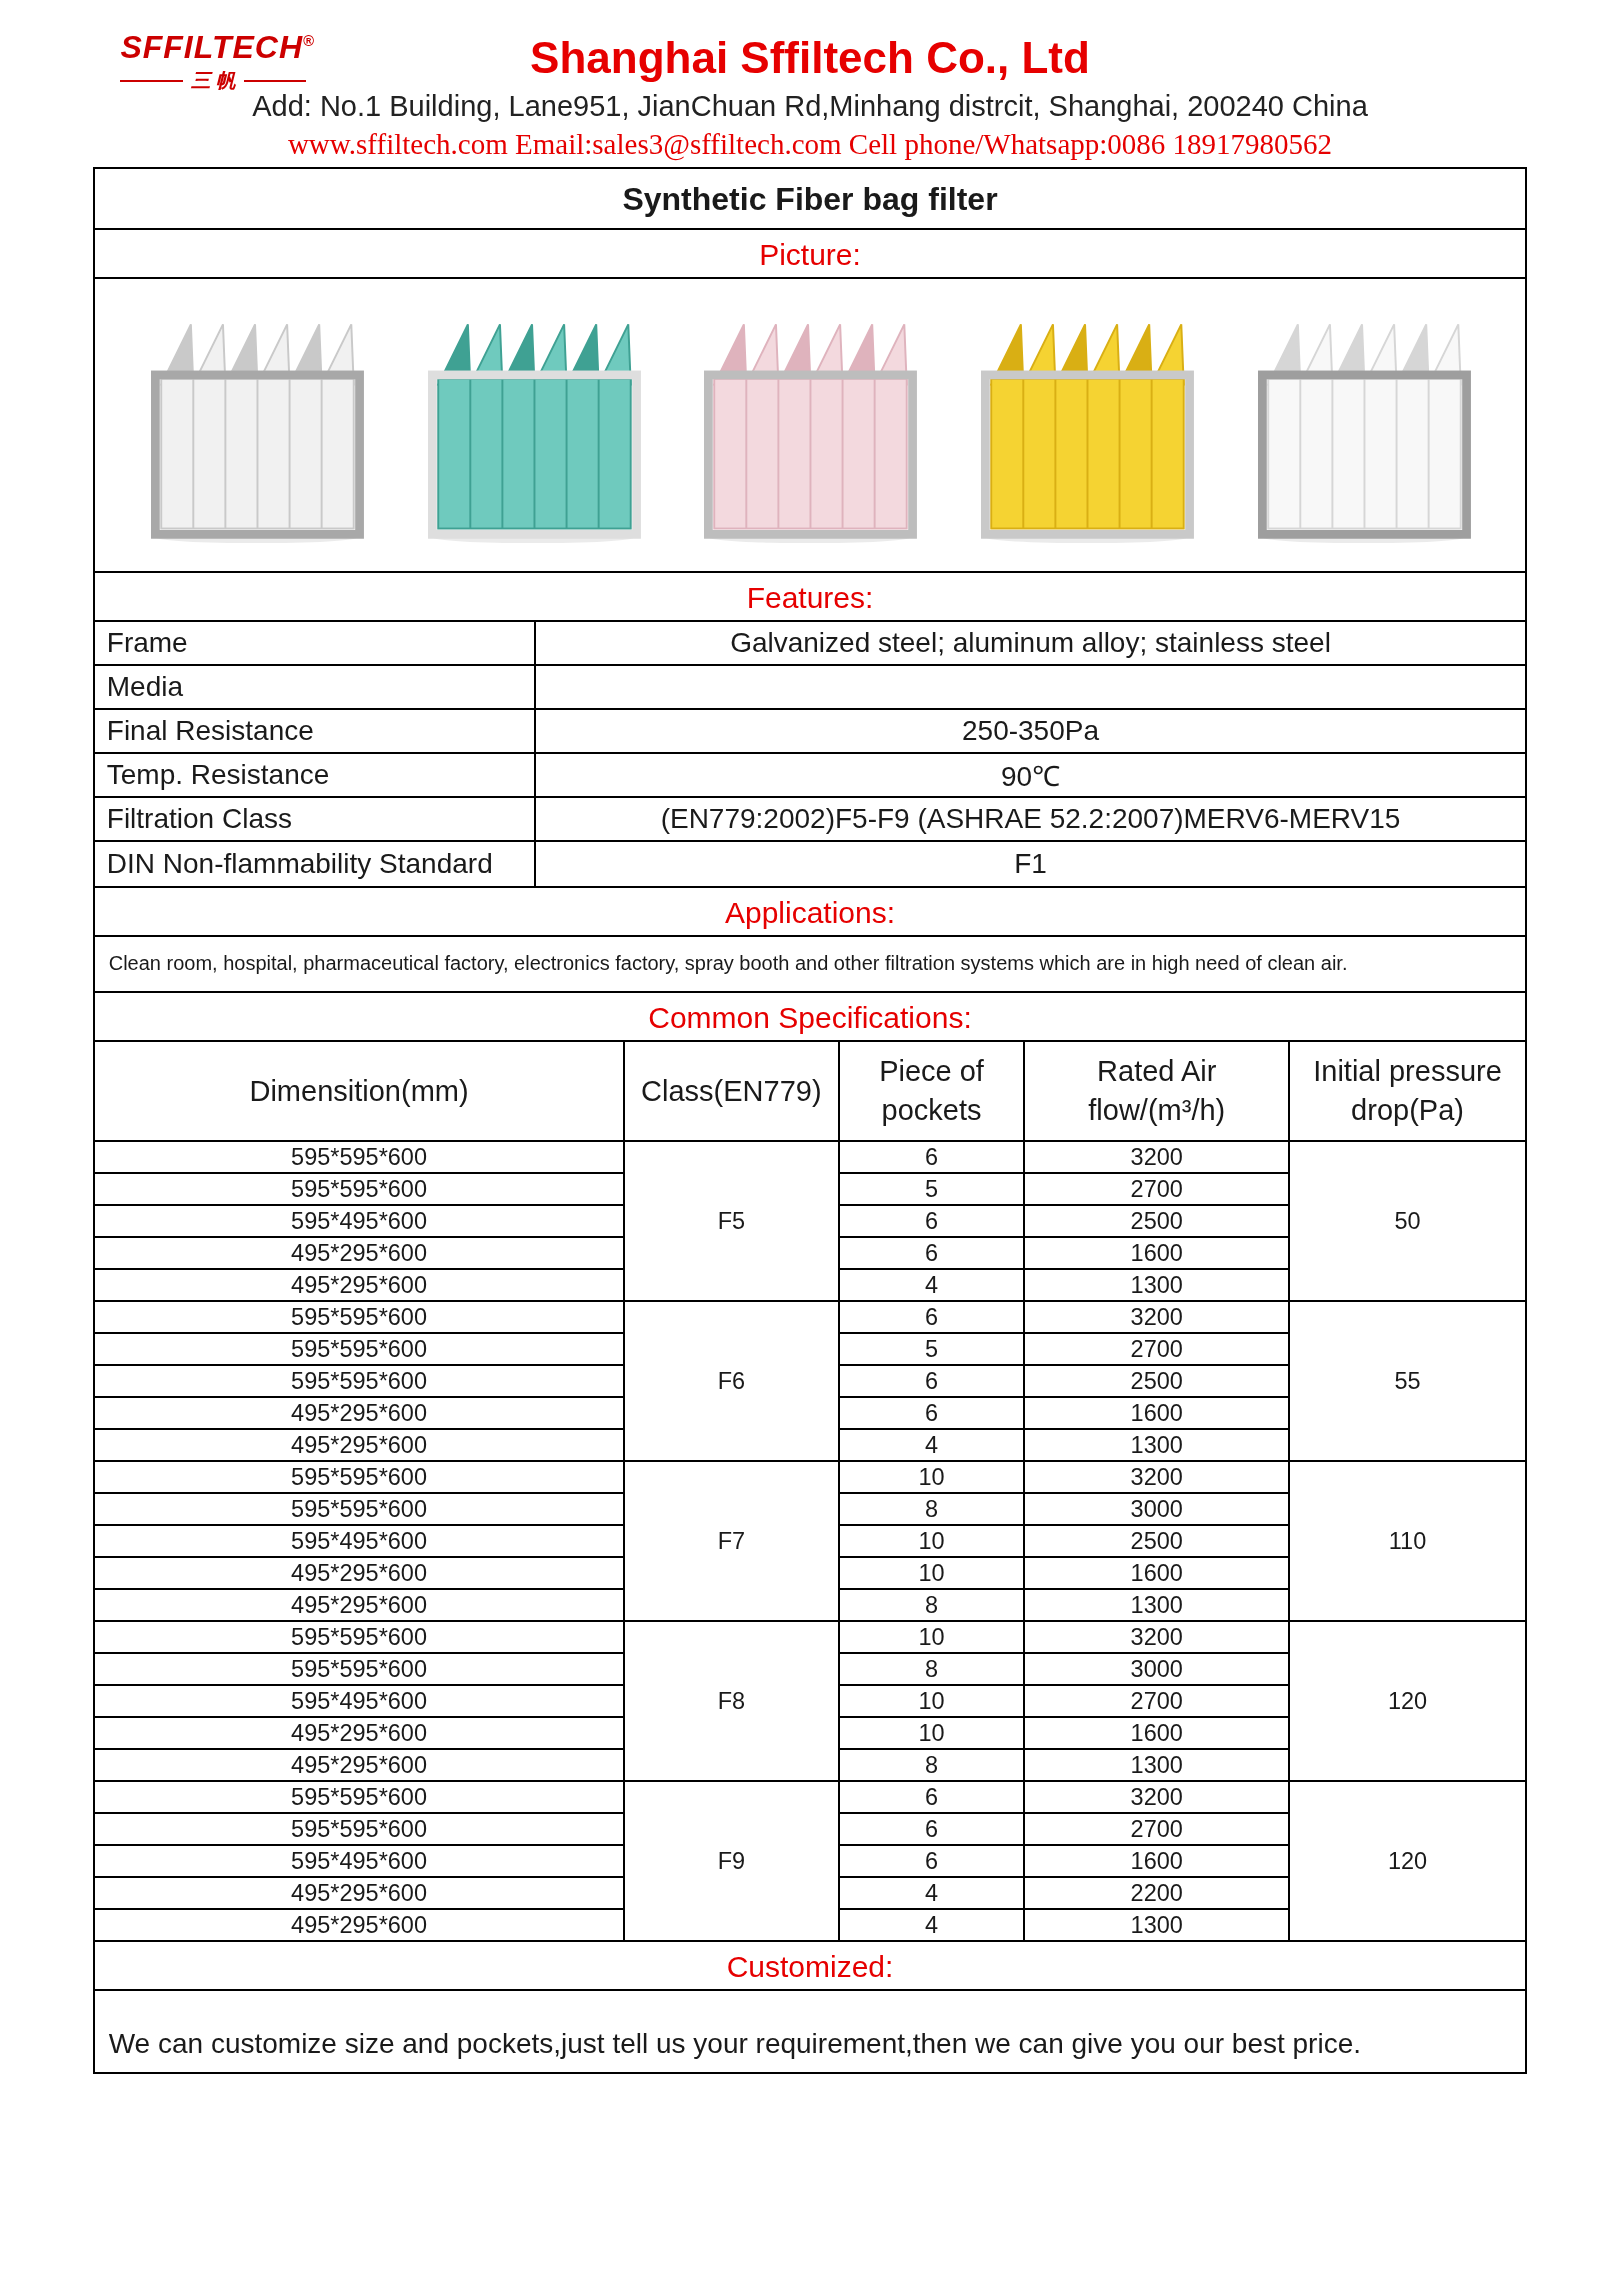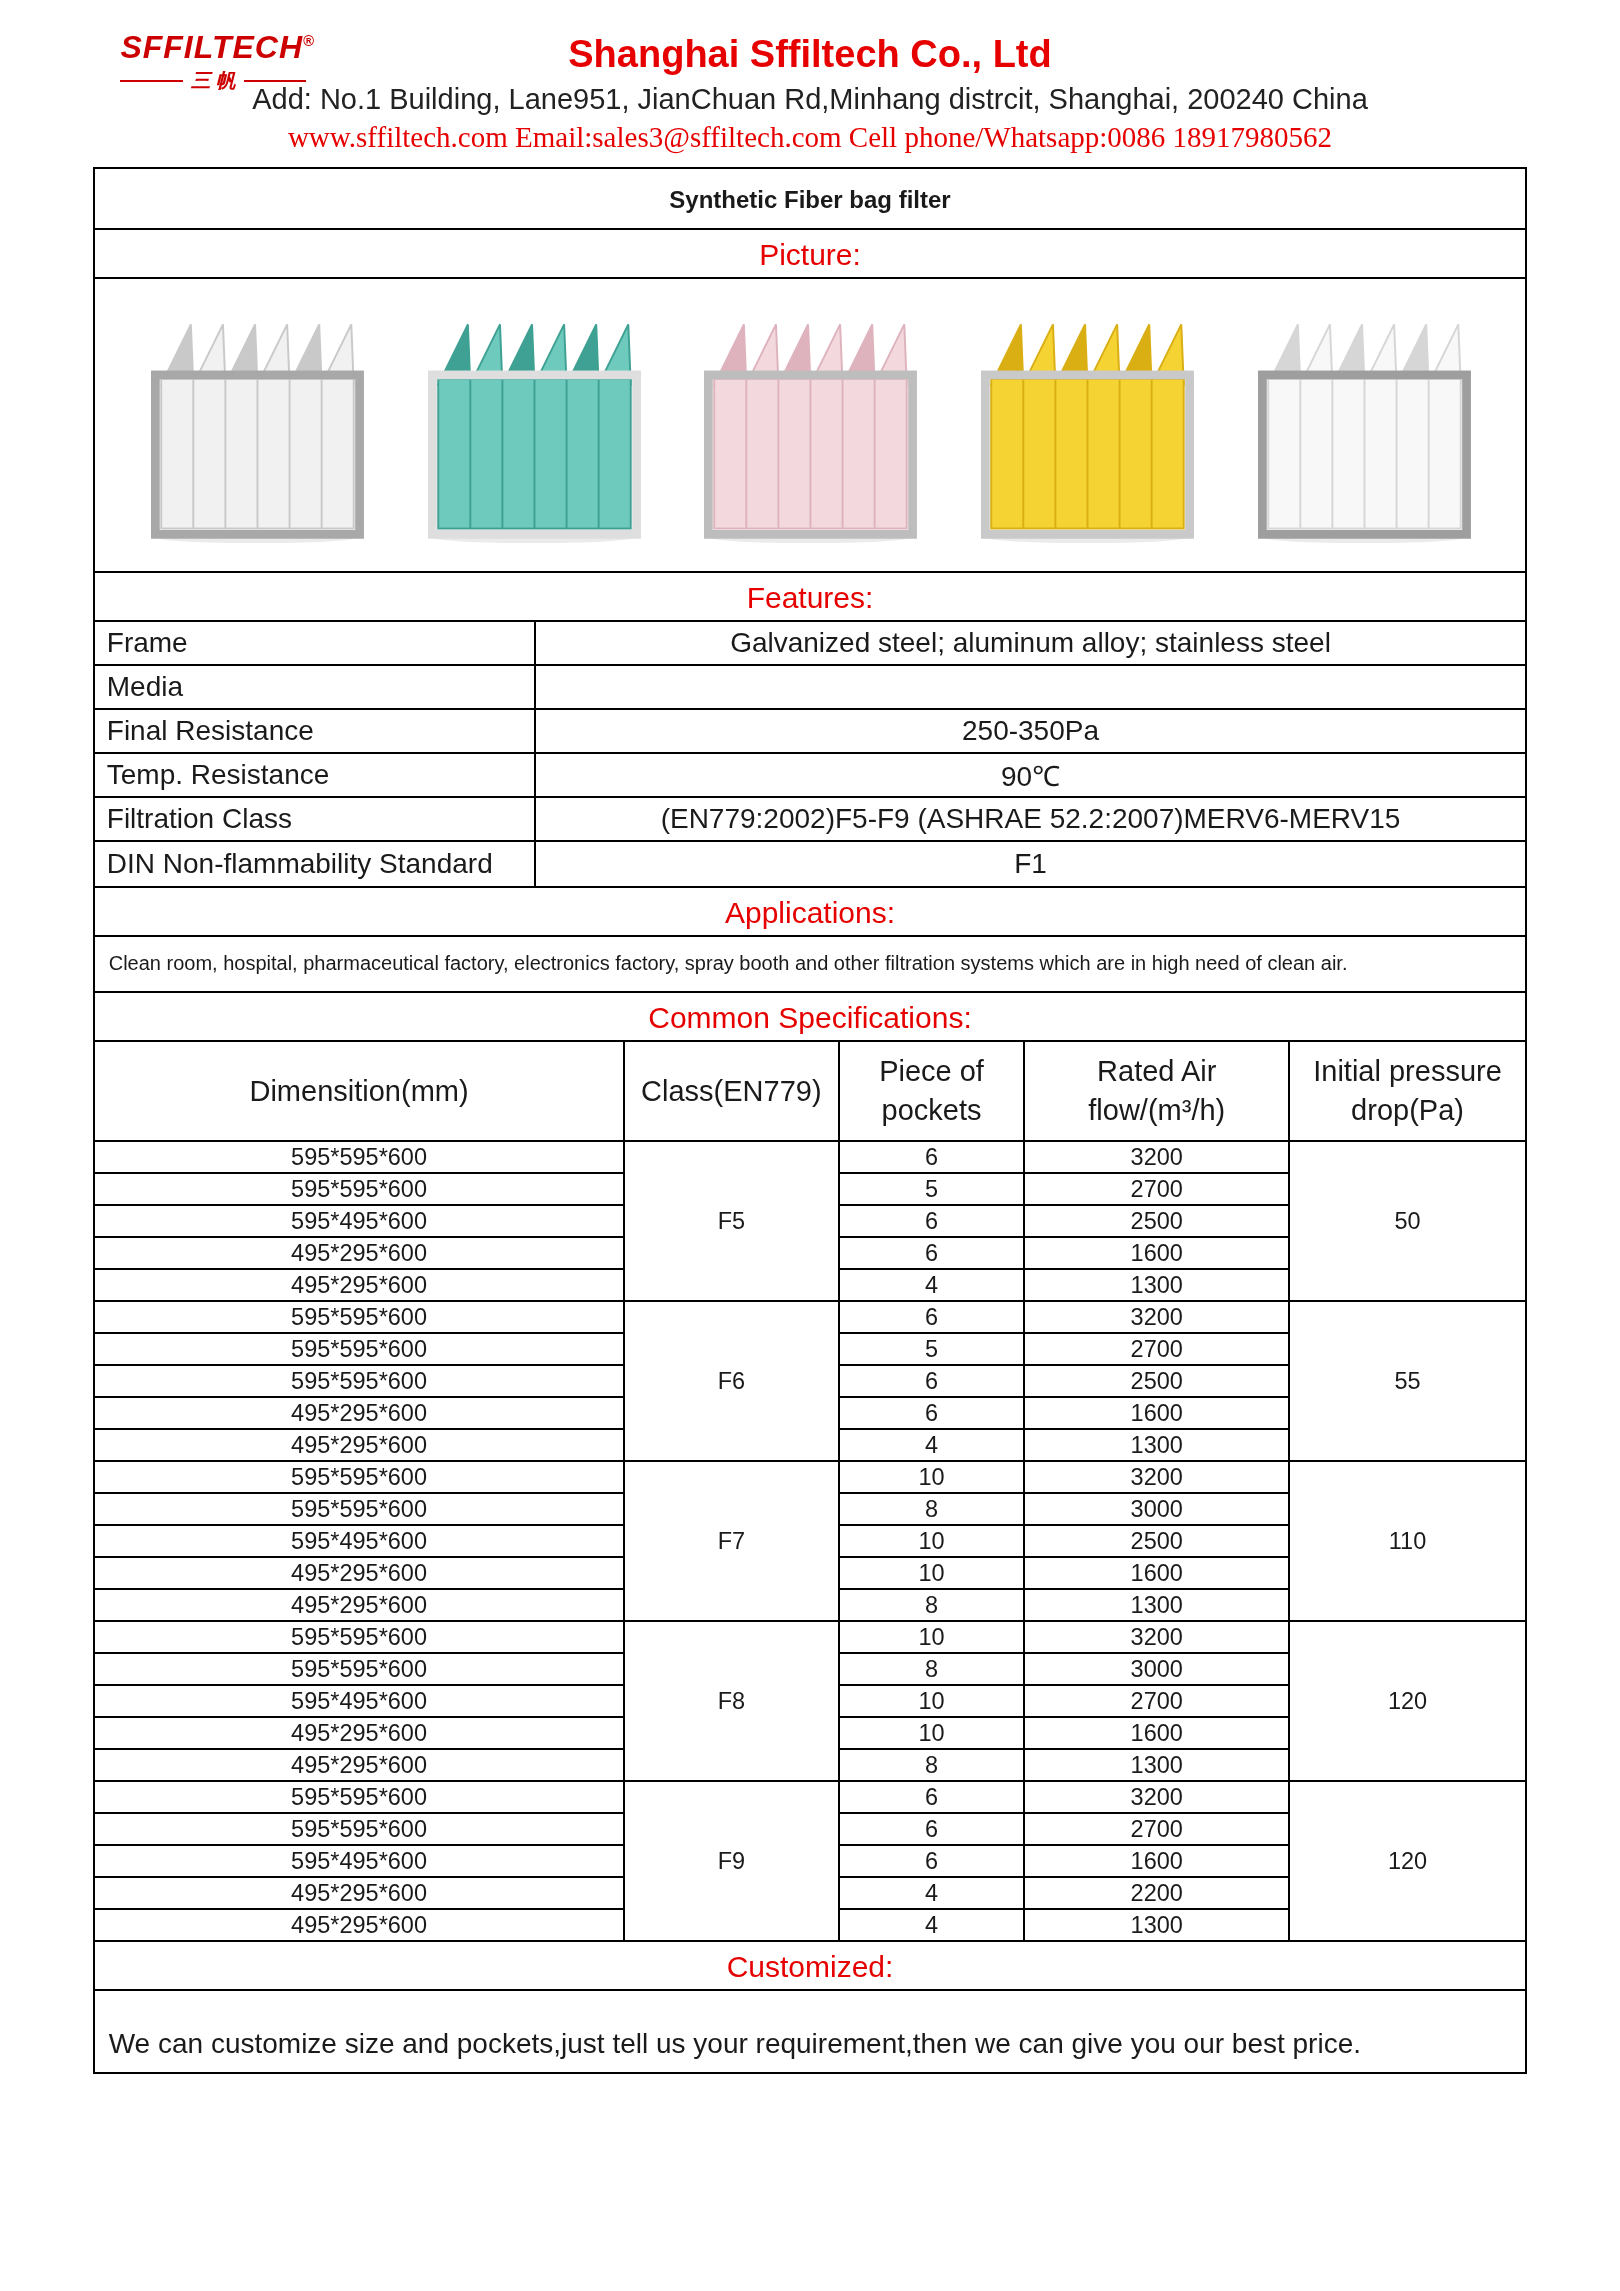--- a/index.html
+++ b/index.html
@@ -17,30 +17,30 @@
   .page{position:relative;width:1620px;height:2292px;background:#fff;}
 
   
   .doc-header{position:relative;margin:0 93px;padding-top:33px;height:155px;}
   .logo{position:absolute;left:27.4px;top:31px;text-align:center;width:186px;font-style:italic;}
   .logo-main{font-size:32px;font-weight:bold;color:var(--logo-red);letter-spacing:1px;line-height:1.05;}
   .logo-main sup{font-size:14.7px;font-weight:bold;}
   .logo-sub{display:flex;align-items:center;gap:7.8px;margin-top:2.9px;color:var(--logo-red);font-size:19.6px;font-weight:bold;}
   .logo-line{flex:1;height:2px;background:var(--logo-red);min-width:29px;}
   .header-text{text-align:center;}
-  .company-name{font-size:38px;font-weight:bold;color:var(--accent);}
+  .company-name{font-size:44px;font-weight:bold;color:var(--accent);}
   .company-address{font-size:29px;margin-top:6.9px;color:#222;}
   .company-contact{font-size:29px;margin-top:4.9px;color:var(--accent);font-family:Liberation Serif, serif;}
 
   
   .doc-table{margin:11.8px 93px 0;border:2px solid var(--line);background:#fff;}
   .doc-table > *{border-bottom:2px solid var(--line);}
   .doc-table > :last-child{border-bottom:none;}
 
-  .title-row{height:61px;line-height:61px;text-align:center;font-size:24px;font-weight:bold;}
+  .title-row{height:61px;line-height:61px;text-align:center;font-size:32px;font-weight:bold;}
   .label-row{height:49px;line-height:49px;text-align:center;font-size:30px;color:var(--accent);}
 
   .picture-row{height:294px;display:flex;align-items:center;justify-content:space-evenly;padding:0 7.8px;}
   .filter-img{display:flex;align-items:center;justify-content:center;}
 
   .features-grid{display:block;}
   .feat-row{display:flex;height:44px;border-bottom:2px solid var(--line);}
   .feat-row:last-child{border-bottom:none;}
   .feat-label{width:441px;border-right:2px solid var(--line);display:flex;align-items:center;padding-left:11.8px;font-size:28px;}
   .feat-value{flex:1;display:flex;align-items:center;justify-content:center;font-size:28px;text-align:center;}

